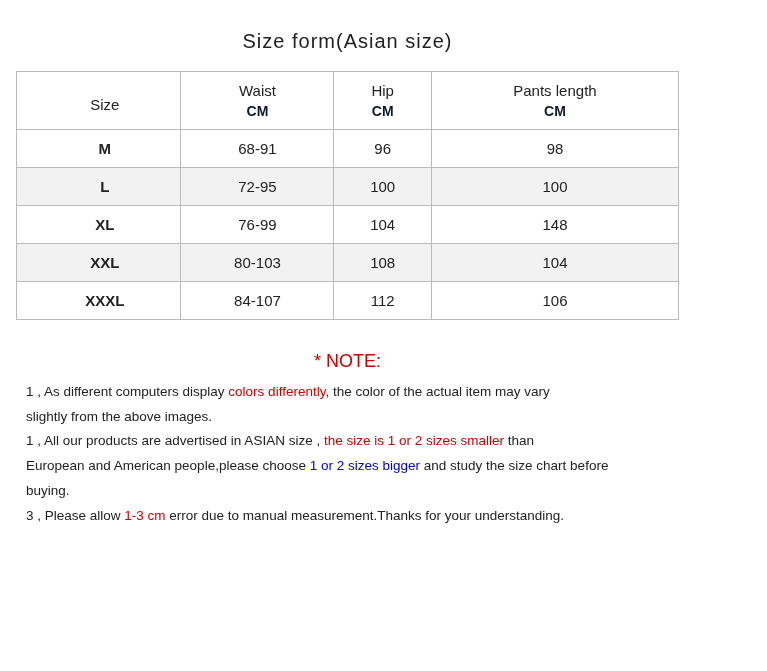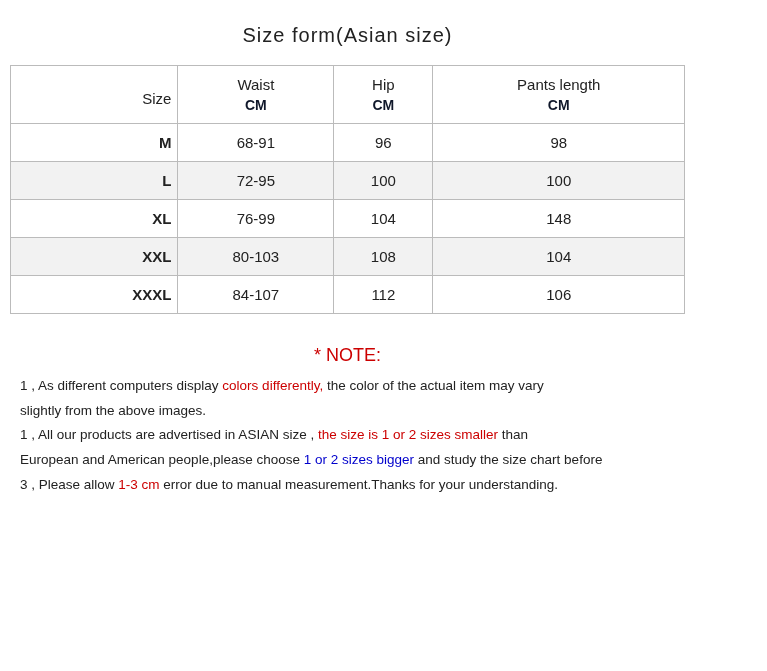--- a/index.html
+++ b/index.html
@@ -6,21 +6,21 @@
     body {
       background: #fff;
       font-family: Arial, sans-serif;
       width: 767px;
       min-height: 671px;
     }
     .page {
       width: 695px;
       min-height: 671px;
       background: #fff;
-      padding: 10px;
+      padding: 16px;
     }
     .title {
       text-align: center;
       font-size: 20px;
       font-weight: normal;
       padding: 14px 0 18px 0;
       color: #222;
       letter-spacing: 1px;
     }
     .size-table {
@@ -50,21 +50,21 @@
       padding-top: 2px;
       color: #0f172a;
     }
     .size-table tbody tr:nth-child(even) {
       background: #f2f2f2;
     }
     .size-table tbody tr:nth-child(odd) {
       background: #fff;
     }
     .size-table .col-size {
-      text-align: right;
+      text-align: center;
       padding-left: 18px;
       font-weight: bold;
     }
     .notes-section {
       padding: 8px 10px 0 10px;
       font-size: 13.5px;
       color: #222;
       line-height: 1.7;
     }
     .note-title {
@@ -141,16 +141,19 @@
     <div class="note-line">
       <span>slightly from the above images.</span>
     </div>
     <div class="note-line">
       <span>1 , All our products are advertised in ASIAN size , </span><span class="red">the size is 1 or 2 sizes smaller</span><span> than</span>
     </div>
     <div class="note-line">
       <span>European and American people,please choose </span><span class="blue">1 or 2 sizes bigger</span><span> and study the size chart before</span>
     </div>
     <div class="note-line">
+      <span>buying.</span>
+    </div>
+    <div class="note-line">
       <span>3 , Please allow </span><span class="red">1-3 cm</span><span> error due to manual measurement.Thanks for your understanding.</span>
     </div>
   </div>
 </div>
 
 </body></html>

